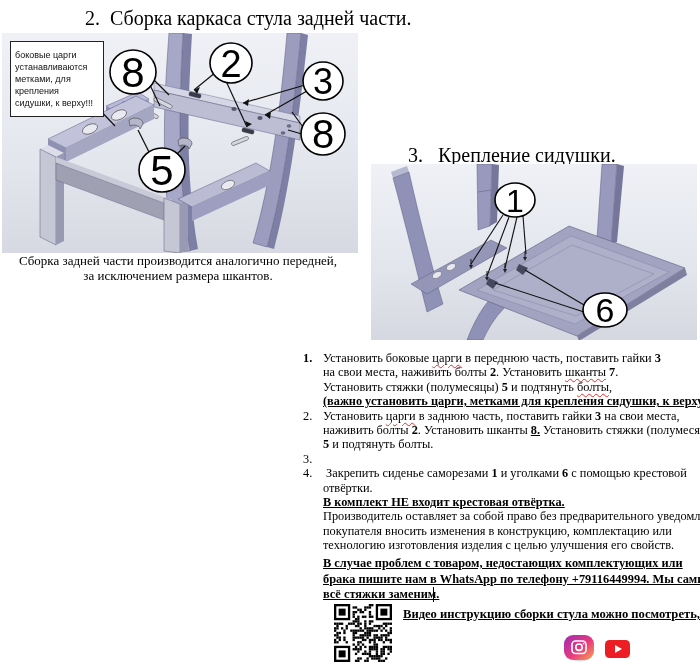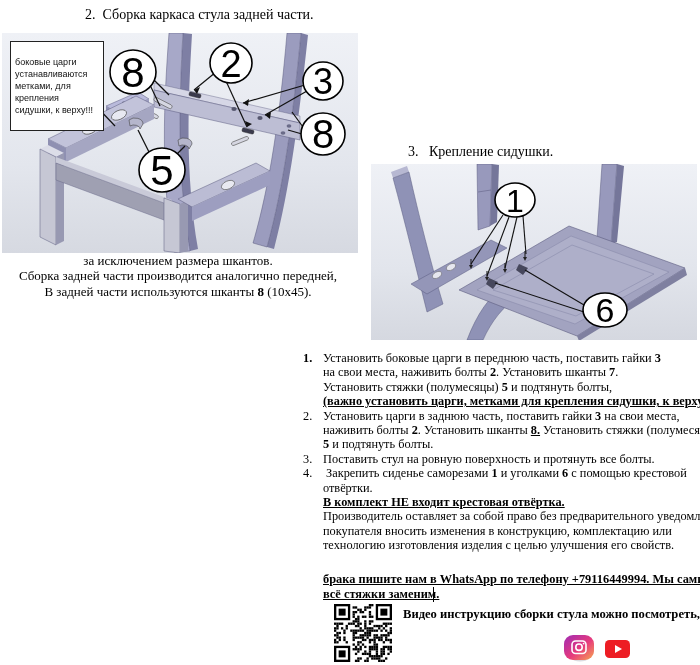--- a/index.html
+++ b/index.html
@@ -1,35 +1,35 @@
 <!DOCTYPE html>
 <html><head>
 <meta charset="utf-8">
 <style>
   html,body{margin:0;padding:0;}
   body{width:700px;height:665px;background:#fff;position:relative;overflow:hidden;
        font-family:"Liberation Serif",serif;color:#000;}
   .abs{position:absolute;}
-  .sec-title{font-size:14px;white-space:pre;}
+  .sec-title{font-size:20px;white-space:pre;}
   .b{font-weight:bold;}
   .u{text-decoration:underline;}
-  .mis{text-decoration-style:wavy;text-decoration-color:#e03131;
+  .mis{text-decoration:underline;text-decoration-style:wavy;text-decoration-color:#e03131;
        text-decoration-thickness:1px;text-underline-offset:2px;}
   .diagram{overflow:hidden;}
   .note-box{background:#fff;border:1.3px solid #222;font-family:"Liberation Sans",sans-serif;
-            font-size:9px;line-height:12px;padding:14px 4px;color:#111;}
+            font-size:9px;line-height:12px;padding:7px 4px;color:#111;}
   .caption{font-size:13px;line-height:15.3px;text-align:center;}
   .caption > div{white-space:nowrap;}
   .instr{font-size:12.3px;line-height:14.4px;}
   .instr-item{display:flex;}
   .instr-num{width:20px;flex:0 0 20px;}
   .instr-body{white-space:nowrap;}
   .contact{font-size:12.4px;line-height:15.6px;white-space:nowrap;}
   .caret{position:absolute;width:0;height:15px;border-left:1.2px solid #000;}
-  .qr-text{font-size:12.6px;line-height:15.5px;white-space:nowrap;font-weight:bold;}
+  .qr-text{font-size:12.6px;line-height:15.5px;white-space:nowrap;font-weight:bold;text-decoration:underline;}
   svg text.callout-num{font-family:"Liberation Sans",sans-serif;fill:#000;}
 </style>
 </head>
 <body>
 
 <div class="abs sec-title" style="left:85px;top:7px;">2.  Сборка каркаса стула задней части.</div>
 
 <div class="abs diagram" style="left:2px;top:33px;width:356px;height:220px;">
   <svg width="356" height="220" viewBox="0 0 356 220">
     <defs>
@@ -139,23 +139,22 @@
     </g>
     <g>
       <ellipse cx="160" cy="137" rx="23" ry="22" fill="#fff" stroke="#000" stroke-width="1.6"></ellipse>
       <text class="callout-num" x="160" y="152" font-size="42" text-anchor="middle">5</text>
     </g>
   </svg>
   <div class="abs note-box" style="left:8px;top:8px;width:84px;">боковые царги устанавливаются метками, для крепления сидушки, к верху!!!</div>
 </div>
 
 <div class="abs caption" style="left:0;top:253px;width:356px;">
+  <div><span>Сборка задней части производится аналогично передней,</span></div>
   <div><span>за исключением размера шкантов.</span></div>
-  <div><span>Сборка задней части производится аналогично передней,</span></div>
-  <div><span>В задней части используются шканты </span><span class="b">8</span><span> (10х45).</span></div>
 </div>
 
 <div class="abs sec-title" style="left:408px;top:144px;">3.   Крепление сидушки.</div>
 
 <div class="abs diagram" style="left:371px;top:164px;width:326px;height:176px;">
   <svg width="326" height="176" viewBox="0 0 326 176">
     <defs>
       <linearGradient id="bg2" x1="0" y1="0" x2="0" y2="1">
         <stop offset="0" stop-color="#eff1f6"></stop>
           <stop offset="0.6" stop-color="#e2e5ec"></stop>
@@ -233,29 +232,28 @@
   <div class="instr-item">
     <div class="instr-num b">1.</div>
     <div class="instr-body"><span>Установить боковые </span><span class="mis">царги</span><span> в переднюю часть, поставить гайки </span><span class="b">3</span><br><span>на свои места, наживить болты </span><span class="b">2</span><span>. Установить </span><span class="mis">шканты</span><span> </span><span class="b">7</span><span>.</span><br><span>Установить стяжки (полумесяцы) </span><span class="b">5</span><span> и подтянуть </span><span class="mis">болты</span><span>,</span><br><span class="b u">(важно установить царги, метками для крепления сидушки, к верху!)</span></div>
   </div>
   <div class="instr-item">
     <div class="instr-num">2.</div>
     <div class="instr-body"><span>Установить </span><span class="mis">царги</span><span> в заднюю часть, поставить гайки </span><span class="b">3</span><span> на свои места,</span><br><span>наживить болты </span><span class="b">2</span><span>. Установить шканты </span><span class="b u">8.</span><span> Установить стяжки (полумесяцы)</span><br><span class="b">5</span><span> и подтянуть болты.</span></div>
   </div>
   <div class="instr-item">
     <div class="instr-num">3.</div>
-    <div class="instr-body"><span>Поставить стул на ровную поверхность и протянуть все болты.</span></div>
   </div>
   <div class="instr-item">
     <div class="instr-num">4.</div>
     <div class="instr-body"><span>&nbsp;Закрепить сиденье саморезами </span><span class="b">1</span><span> и уголками </span><span class="b">6</span><span> с помощью крестовой</span><br><span>отвёртки.</span><br><span class="b u">В комплект НЕ входит крестовая отвёртка.</span><br><span>Производитель оставляет за собой право без предварительного уведомления</span><br><span>покупателя вносить изменения в конструкцию, комплектацию или</span><br><span>технологию изготовления изделия с целью улучшения его свойств.</span></div>
   </div>
 </div>
 
-<div class="abs contact" style="left:323px;top:556px;"><br><span class="b u">брака пишите нам в WhatsApp по телефону +79116449994. Мы сами</span><br><span class="b u">всё стяжки заменим.</span></div>
+<div class="abs contact" style="left:323px;top:556px;"><span class="b u">В случае проблем с товаром, недостающих комплектующих или</span><br><span class="b u">брака пишите нам в WhatsApp по телефону +79116449994. Мы сами</span><br><span class="b u">всё стяжки заменим.</span></div>
 <span class="caret" style="left:433px;top:587px;"></span>
 
 <svg class="abs" style="left:333px;top:604px;" width="60" height="58" viewBox="0 0 60 60">
   <rect width="60" height="60" fill="#fff"></rect>
   <g fill="#000">
     <rect x="0" y="0" width="16.8" height="16.8"></rect>
       <rect x="2.4" y="2.4" width="12" height="12" fill="#fff"></rect>
       <rect x="4.8" y="4.8" width="7.2" height="7.2"></rect>
     <rect x="43.2" y="0" width="16.8" height="16.8"></rect>
       <rect x="45.6" y="2.4" width="12" height="12" fill="#fff"></rect>

